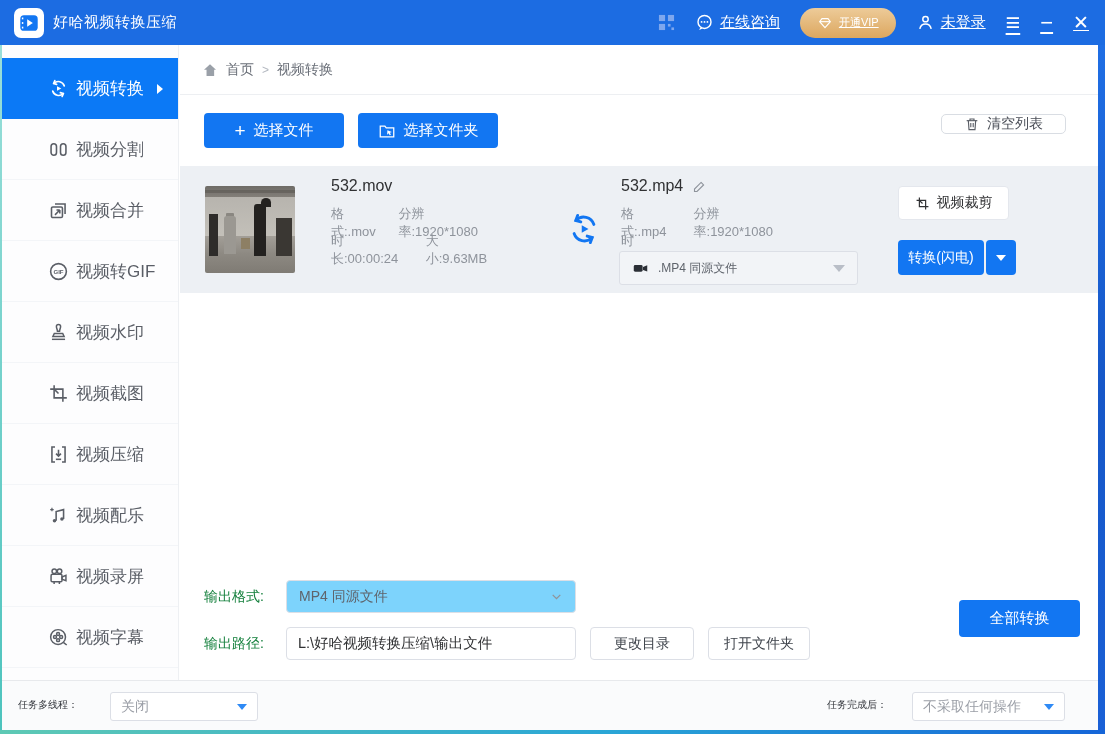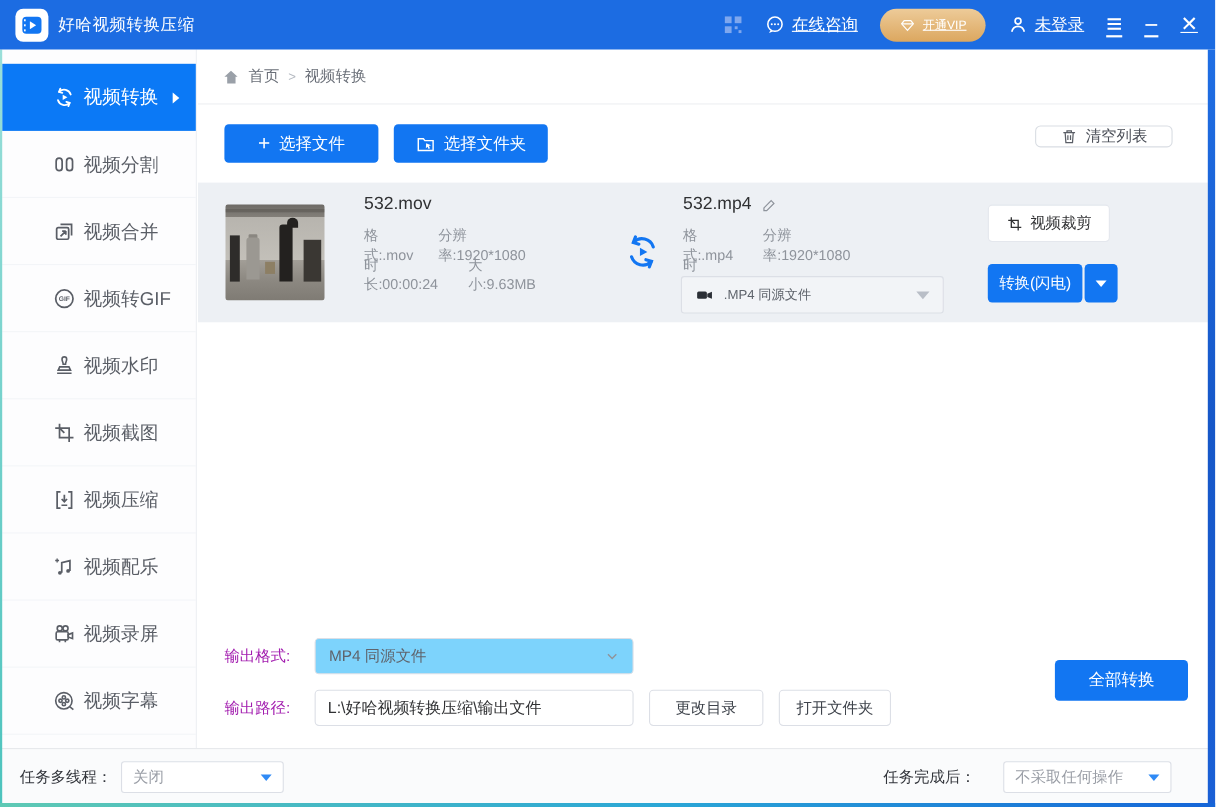--- a/index.html
+++ b/index.html
@@ -71,33 +71,33 @@
   .btn-crop { position:absolute; left:718px; top:20px; width:111px; height:34px; background:#fff; border:1px solid #e4e7ed; border-radius:4px; display:flex; align-items:center; justify-content:center; gap:7px; font-size:14px; color:#303133; cursor:pointer; }
   .split-btn { position:absolute; left:718px; top:74px; height:35px; display:flex; gap:2px; }
   .split-main { width:86px; height:35px; background:#1276f2; border-radius:4px; color:#fff; font-size:14px; display:flex; align-items:center; justify-content:center; cursor:pointer; }
   .split-arrow { width:30px; height:35px; background:#1276f2; border-radius:4px; display:flex; align-items:center; justify-content:center; cursor:pointer; }
   .tri-down-white { width:0; height:0; border-left:5.5px solid transparent; border-right:5.5px solid transparent; border-top:6.5px solid #fff; }
 
   
   .out-row { position:absolute; left:24px; right:0; height:33px; display:flex; align-items:center; }
   .out-row.fmt { top:535px; }
   .out-row.path { top:582px; }
-  .out-label { width:82px; font-size:14px; color:#a21caf; }
+  .out-label { width:82px; font-size:14px; color:#15803d; }
   .out-select { width:290px; height:33px; border:1px solid #dcdfe6; border-radius:4px; background:#7dd3fc; display:flex; align-items:center; padding:0 12px; cursor:pointer; }
   .out-select span { font-size:14px; color:#5f646c; }
   .chev { margin-left:auto; }
   .out-input { width:290px; height:33px; border:1px solid #dcdfe6; border-radius:4px; background:#fff; padding:0 11px; font-size:14.5px; color:#303133; font-family:inherit; }
   .btn-ghost { height:33px; border:1px solid #dcdfe6; background:#fff; border-radius:4px; font-size:14px; color:#3e434b; display:flex; align-items:center; justify-content:center; cursor:pointer; }
   .btn-changedir { width:104px; margin-left:14px; }
   .btn-openfolder { width:102px; margin-left:14px; }
   .btn-convert-all { position:absolute; right:18px; top:555px; width:121px; height:37px; background:#1276f2; border:none; border-radius:4px; color:#fff; font-size:15px; display:flex; align-items:center; justify-content:center; cursor:pointer; }
 
   
   .statusbar { position:absolute; left:0; right:0; bottom:4px; height:50px; background:#fafbfc; border-top:1px solid #e7e9ec; z-index:20; }
-  .sb-label { position:absolute; top:17px; font-size:14px; color:#32353b; }
+  .sb-label { position:absolute; top:17px; font-size:10px; color:#32353b; }
   .sb-label.l1 { left:18px; }
   .sb-label.l2 { right:218px; }
   .sb-select { position:absolute; top:11px; height:29px; border:1px solid #dcdfe6; border-radius:3px; background:#fff; display:flex; align-items:center; padding:0 10px; cursor:pointer; }
   .sb-select.s1 { left:110px; width:148px; }
   .sb-select.s2 { right:40px; width:153px; }
   .sb-select span { font-size:14px; color:#9a9ea6; }
   .tri-down-blue { width:0; height:0; border-left:5px solid transparent; border-right:5px solid transparent; border-top:6px solid #2f8af5; margin-left:auto; }
 
   svg { display:block; }
 </style>

